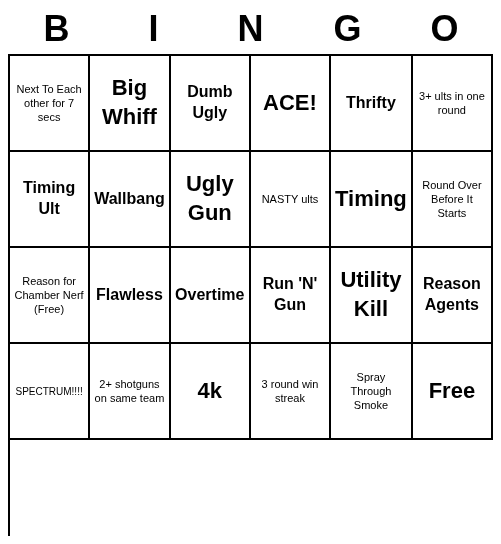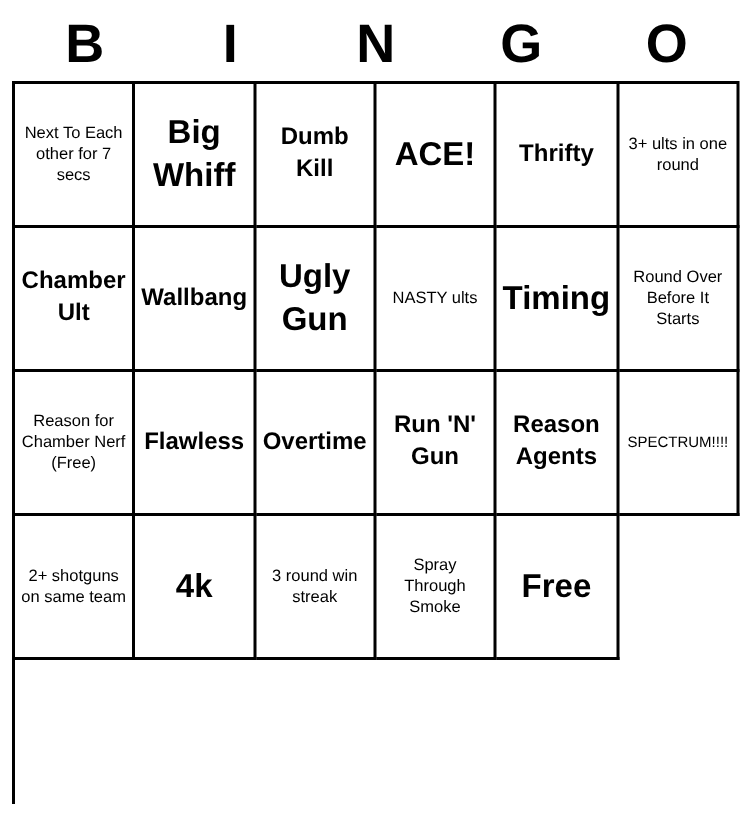--- a/index.html
+++ b/index.html
@@ -93,34 +93,34 @@
 
 <div class="bingo-grid">
 
   <div class="bingo-cell">
     <span class="small">Next To Each other for 7 secs</span>
   </div>
   <div class="bingo-cell">
     <span class="large">Big Whiff</span>
   </div>
   <div class="bingo-cell">
-    <span class="medium">Dumb Kill</span>
+    <span class="medium">Dumb Ugly</span>
   </div>
   <div class="bingo-cell">
     <span class="large">ACE!</span>
   </div>
   <div class="bingo-cell">
     <span class="medium">Thrifty</span>
   </div>
 
   <div class="bingo-cell">
     <span class="small">3+ ults in one round</span>
   </div>
   <div class="bingo-cell">
-    <span class="medium">Chamber Ult</span>
+    <span class="medium">Timing Ult</span>
   </div>
   <div class="bingo-cell">
     <span class="medium">Wallbang</span>
   </div>
   <div class="bingo-cell">
     <span class="large">Ugly Gun</span>
   </div>
   <div class="bingo-cell">
     <span class="small">NASTY ults</span>
   </div>
@@ -138,20 +138,23 @@
     <span class="medium">Flawless</span>
   </div>
   <div class="bingo-cell">
     <span class="medium">Overtime</span>
   </div>
 
   <div class="bingo-cell">
     <span class="medium">Run 'N' Gun</span>
   </div>
   <div class="bingo-cell">
+    <span class="large">Utility Kill</span>
+  </div>
+  <div class="bingo-cell">
     <span class="medium">Reason Agents</span>
   </div>
   <div class="bingo-cell">
     <span class="xsmall">SPECTRUM!!!!</span>
   </div>
   <div class="bingo-cell">
     <span class="small">2+ shotguns on same team</span>
   </div>
 
   <div class="bingo-cell">

